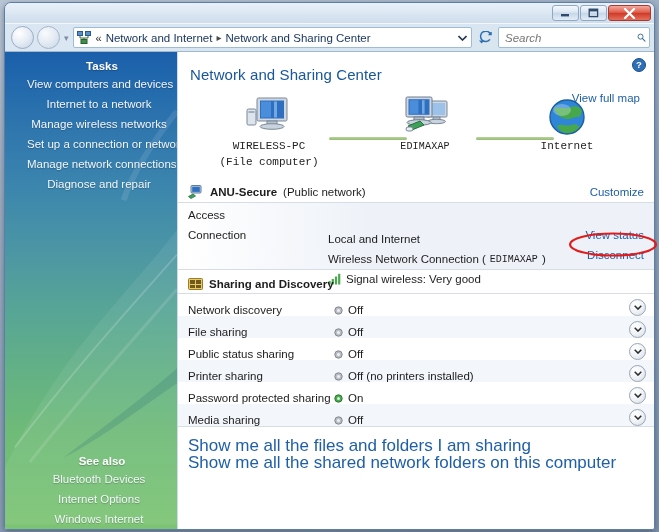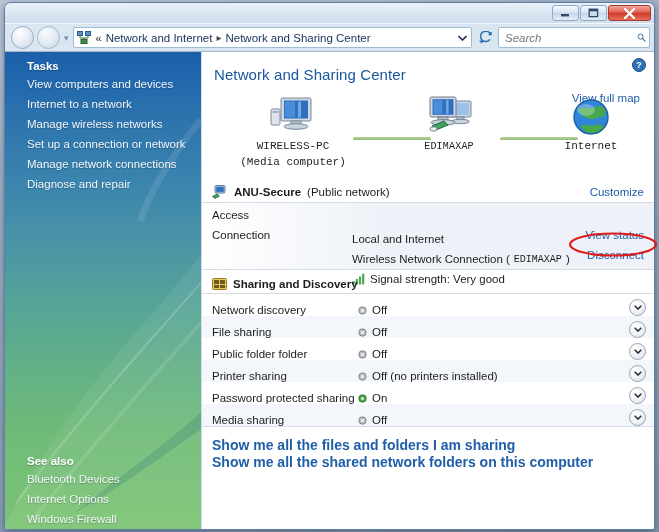--- a/index.html
+++ b/index.html
@@ -117,26 +117,27 @@
   
   #content {
     position: relative;
     height: 478px;
     display: flex;
     border-top: 1px solid #9fb8cf;
   }
   
   #sidebar {
     position: relative;
-    width: 196px; flex: none;
+    width: 172px; flex: none;
     background: linear-gradient(to bottom,
        #1b5faa 0%, #2168ad 6%, #2f76ae 16%, #3b85ae 28%,
        #4a94a6 40%, #57a596 54%, #62b086 66%, #6fbb78 80%, #7cc473 100%);
     overflow: hidden;
     color: #fff;
+    text-align: center;
   }
   #sidebar .swoosh {
     position: absolute; inset: 0; pointer-events: none;
   }
   .side-head {
     font-size: 11.5px; font-weight: bold; color: #ffffff;
     padding: 8px 0 2px 22px;
     text-shadow: 0 1px 1px rgba(0,0,0,.25);
   }
   .side-link {
@@ -229,22 +230,22 @@
   .srow .v { flex: 1 1 auto; display: flex; align-items: center; gap: 5px; }
   .chev {
     flex: none; width: 17px; height: 17px; border-radius: 50%;
     border: 1px solid #9aa6b4;
     background: radial-gradient(circle at 35% 28%, #ffffff 0%, #f0f3f7 50%, #d7dde5 100%);
     display: flex; align-items: center; justify-content: center;
     cursor: pointer;
   }
   .bottomlinks { padding: 10px 0 0 10px; }
   .bottomlinks a {
-    display: block; font-size: 14px; color: #1f5fa8;
-    cursor: pointer; line-height: 17px; text-decoration: none; font-weight: bold;
+    display: block; font-size: 17px; color: #1f5fa8;
+    cursor: pointer; line-height: 17px; text-decoration: none;
   }
   
   #annot {
     position: absolute; pointer-events: none;
     left: 567px; top: 231px; width: 92px; height: 27px;
   }
 </style>
 </head>
 <body>
 
@@ -338,21 +339,21 @@
       <a class="side-link">Internet to a network</a>
       <a class="side-link">Manage wireless networks</a>
       <a class="side-link">Set up a connection or network</a>
       <a class="side-link">Manage network connections</a>
       <a class="side-link">Diagnose and repair</a>
 
       <div id="seealso">
         <div class="side-head">See also</div>
         <a class="side-link">Bluetooth Devices</a>
         <a class="side-link">Internet Options</a>
-        <a class="side-link">Windows Firewall</a>
+        <a class="side-link">Windows Internet</a>
       </div>
     </div>
 
     <div id="main">
 
       <svg id="helpicon" viewBox="0 0 14 14">
         <circle cx="7" cy="7" r="6.5" fill="#2f6fb5" stroke="#1d4f8a"></circle>
         <text x="7" y="10.4" font-family="Liberation Sans, sans-serif" font-size="9.5" font-weight="bold" fill="#ffffff" text-anchor="middle">?</text>
       </svg>
 
@@ -371,21 +372,21 @@
               <rect x="16" y="5.5" width="24" height="18" fill="#2f6fc0"></rect>
               <rect x="17" y="6.5" width="10" height="16" fill="#4f93df" opacity=".85"></rect>
               <rect x="30" y="6.5" width="3" height="16" fill="#8ec0f2" opacity=".7"></rect>
               <rect x="23" y="26" width="10" height="4" fill="#b5c0cc" stroke="#7a8797"></rect>
               <ellipse cx="28" cy="31.5" rx="12" ry="2.8" fill="#c9d3de" stroke="#7a8797"></ellipse>
               <rect x="3" y="14" width="9" height="16" rx="1.5" fill="#dde4ec" stroke="#7a8797"></rect>
               <rect x="4.5" y="16" width="6" height="2" fill="#9fb0c2"></rect>
             </svg>
           </div>
           <div class="lbl">WIRELESS-PC</div>
-          <div class="lbl">(Media computer)</div>
+          <div class="lbl">(File computer)</div>
         </div>
 
         <div class="node" style="left:187px; top:8px;">
           <div class="glyph">
             <svg width="54" height="42" viewBox="0 0 54 42">
               <rect x="28" y="6" width="21" height="16" rx="1.2" fill="#cfd8e2" stroke="#7a8797"></rect>
               <rect x="30" y="8" width="17" height="12" fill="#9dc2ea"></rect>
               <rect x="35" y="22" width="7" height="3" fill="#b5c0cc" stroke="#7a8797"></rect>
               <ellipse cx="38.5" cy="26.5" rx="9" ry="2.2" fill="#c9d3de" stroke="#7a8797"></ellipse>
               <rect x="8" y="2" width="26" height="20" rx="1.5" fill="#cfd8e2" stroke="#6f7d8d"></rect>
@@ -444,21 +445,21 @@
         </div>
         <div class="drow">
           <span class="k"></span>
           <span class="v">
             <svg width="14" height="12" viewBox="0 0 14 12">
               <rect x="0.5" y="8" width="2.2" height="3.5" fill="#4aa84e"></rect>
               <rect x="3.7" y="6" width="2.2" height="5.5" fill="#4aa84e"></rect>
               <rect x="6.9" y="3.5" width="2.2" height="8" fill="#4aa84e"></rect>
               <rect x="10.1" y="0.8" width="2.2" height="10.7" fill="#4aa84e"></rect>
             </svg>
-            <span>Signal strength:  Very good</span>
+            <span>Signal wireless:  Very good</span>
           </span>
           <span class="act">Disconnect</span>
         </div>
       </div>
 
       <div class="sec-head" style="padding-top:7px;">
         <svg width="15" height="13" viewBox="0 0 15 13">
           <rect x="0.5" y="1.5" width="14" height="11" rx="1" fill="#e8c96a" stroke="#9c7d28"></rect>
           <rect x="2" y="3" width="5" height="4" fill="#6f5a1c"></rect>
           <rect x="8" y="3" width="5" height="4" fill="#6f5a1c"></rect>
@@ -493,21 +494,21 @@
             </svg>
             <span>Off</span>
           </span>
           <span class="chev">
             <svg width="8" height="5" viewBox="0 0 8 5">
                 <path d="M0.7 0.8 L4 4.1 L7.3 0.8" fill="none" stroke="#2b2b2b" stroke-width="1.5"></path>
               </svg>
           </span>
         </div>
         <div class="srow">
-          <span class="k">Public folder folder</span>
+          <span class="k">Public status sharing</span>
           <span class="v">
             <svg width="9" height="9" viewBox="0 0 9 9">
               <circle cx="4.5" cy="4.5" r="3.7" fill="#b9bec5" stroke="#83888f"></circle>
               <circle cx="4.5" cy="4.5" r="1.5" fill="#eef0f2"></circle>
             </svg>
             <span>Off</span>
           </span>
           <span class="chev">
             <svg width="8" height="5" viewBox="0 0 8 5">
                 <path d="M0.7 0.8 L4 4.1 L7.3 0.8" fill="none" stroke="#2b2b2b" stroke-width="1.5"></path>

